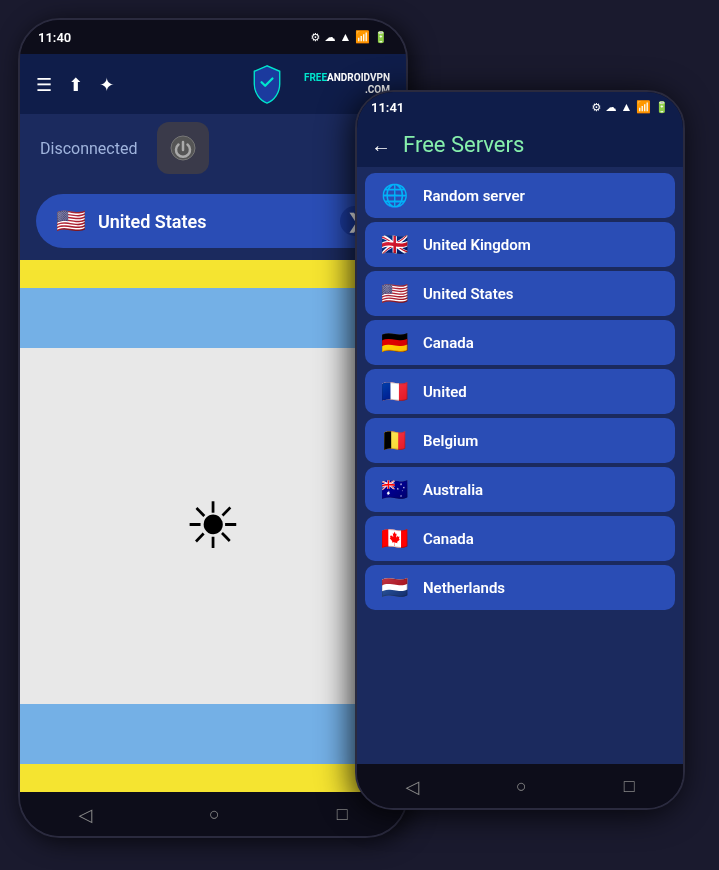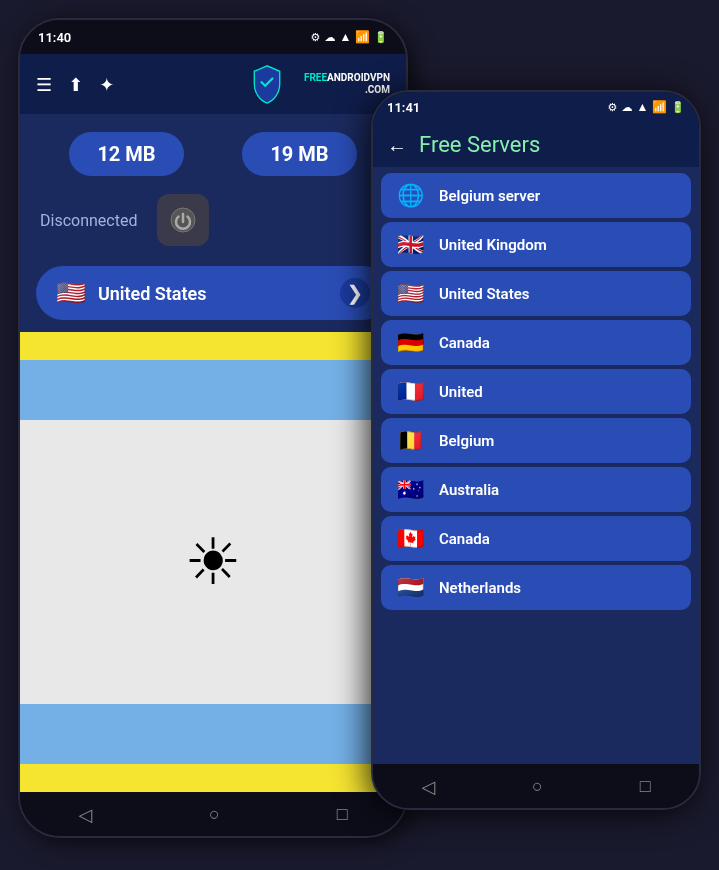--- a/index.html
+++ b/index.html
@@ -239,21 +239,21 @@
     }
 
     .nav-btn {
       color: #888;
       font-size: 18px;
     }
 
     
     .phone2 {
       position: absolute;
-      right: 18px;
+      right: 34px;
       top: 90px;
       width: 330px;
       height: 720px;
       background: #0d0d1a;
       border-radius: 38px;
       border: 2px solid #2a2a3e;
       overflow: hidden;
       box-shadow: -4px 4px 32px rgba(0,0,0,0.8);
       display: flex;
       flex-direction: column;
@@ -363,24 +363,20 @@
             <path d="M18 2L4 8v14c0 9.5 6.1 18.4 14 21 7.9-2.6 14-11.5 14-21V8L18 2z" fill="#1b3a9e" stroke="#00e5cc" stroke-width="1.5"></path>
             <path d="M12 20l4 4 8-8" stroke="#00e5cc" stroke-width="2.5" stroke-linecap="round" stroke-linejoin="round"></path>
           </svg>
           <div class="logo-text">
             <div><span style="color:#00e5cc">FREE</span>ANDROIDVPN</div>
             <div style="text-align:right">.COM</div>
           </div>
         </div>
       </div>
 
-      <div class="stats-row">
-        <div class="stat-badge">12 MB</div>
-        <div class="stat-badge">19 MB</div>
-      </div>
 
       <div class="disconnect-row">
         <span class="disconnected-text">Disconnected</span>
         <div class="power-btn">
           <svg width="28" height="28" viewBox="0 0 28 28">
             <circle cx="14" cy="14" r="12" fill="#555" stroke="#777" stroke-width="1"></circle>
             <path d="M14 8v8" stroke="#aaa" stroke-width="2.5" stroke-linecap="round"></path>
             <path d="M9.5 10.5a7 7 0 1 0 9 0" stroke="#aaa" stroke-width="2.5" fill="none" stroke-linecap="round"></path>
           </svg>
         </div>
@@ -426,21 +422,21 @@
     </div>
 
     <div class="phone2-topbar">
       <span class="back-arrow">←</span>
       <span class="free-servers-title">Free Servers</span>
     </div>
 
     <div class="server-list" id="server-list">
     <div class="server-item">
           <span class="server-flag">🌐</span>
-          <span class="server-name">Belgium server</span>
+          <span class="server-name">Random server</span>
         </div>
         <div class="server-item">
           <span class="server-flag">🇬🇧</span>
           <span class="server-name">United Kingdom</span>
         </div>
         <div class="server-item">
           <span class="server-flag">🇺🇸</span>
           <span class="server-name">United States</span>
         </div>
         <div class="server-item">

